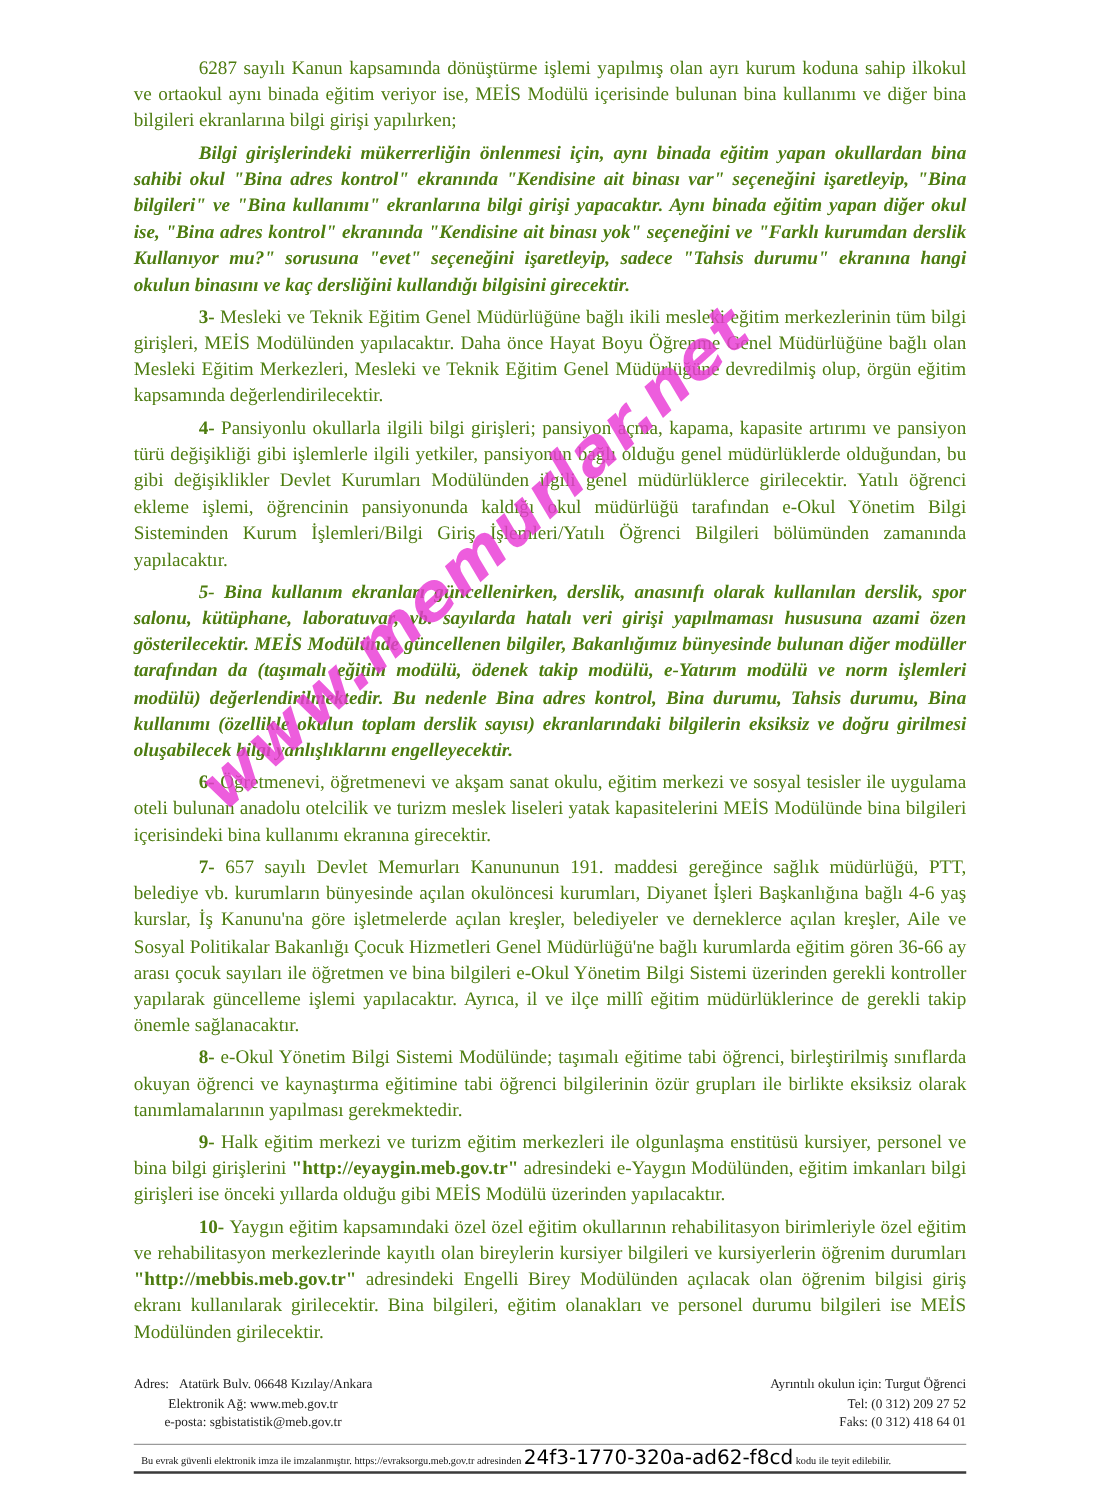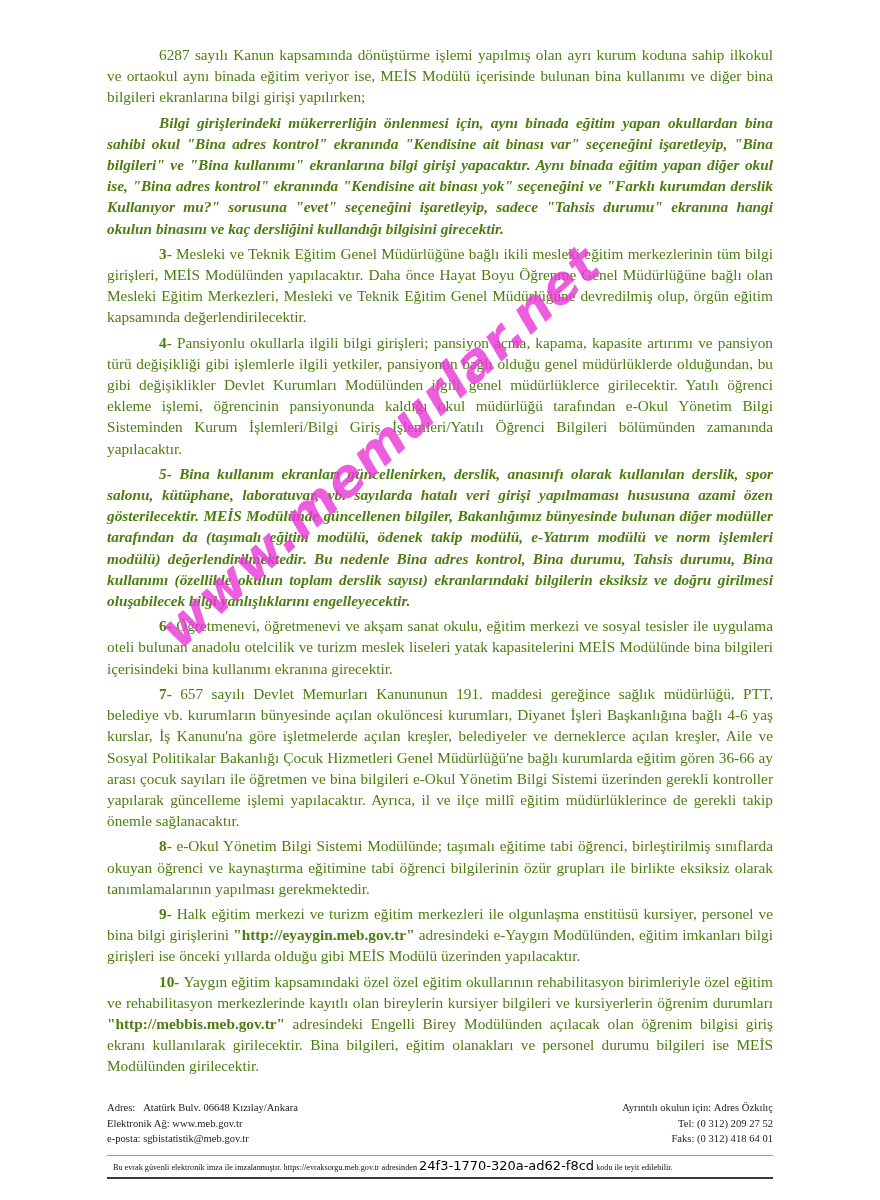--- a/index.html
+++ b/index.html
@@ -71,21 +71,21 @@
     left: 107px;
     top: 1100px;
     width: 666px;
     font-size: 10.6px;
     line-height: 15.5px;
     color: #222;
     display: flex;
     justify-content: space-between;
   }
   .footer-left {
-    text-align: left;
+    text-align: center;
     white-space: nowrap;
   }
   .footer-right {
     text-align: right;
     white-space: nowrap;
   }
   .footer-row {
     display: block;
   }
   .footer-rule {
@@ -101,21 +101,21 @@
     left: 113px;
     top: 1160px;
     width: 660px;
     font-size: 8.2px;
     line-height: 12px;
     color: #111;
     white-space: nowrap;
   }
   .evrak .code {
     font-family: "DejaVu Sans", sans-serif;
-    font-size: 13px;
+    font-size: 16px;
     letter-spacing: 0px;
     color: #000;
   }
   .bottom-rule {
     position: absolute;
     left: 107px;
     top: 1177px;
     width: 666px;
     height: 2px;
     background: #3a3a3a;
@@ -151,21 +151,21 @@
 
   <div class="watermark">www.memurlar.net</div>
 
   <div class="footer">
     <div class="footer-left">
       <span class="footer-row"><span class="lbl">Adres:</span>&nbsp;&nbsp;&nbsp;<span class="lbl">Atatürk Bulv. 06648 Kızılay/Ankara</span></span>
       <span class="footer-row"><span class="lbl">Elektronik Ağ:</span>&nbsp;<span class="lbl">www.meb.gov.tr</span></span>
       <span class="footer-row"><span class="lbl">e-posta:</span>&nbsp;<span class="lbl">sgbistatistik@meb.gov.tr</span></span>
     </div>
     <div class="footer-right">
-      <span class="footer-row"><span class="lbl">Ayrıntılı okulun için:</span>&nbsp;<span class="lbl">Adres Özkılıç</span></span>
+      <span class="footer-row"><span class="lbl">Ayrıntılı okulun için:</span>&nbsp;<span class="lbl">Turgut Öğrenci</span></span>
       <span class="footer-row"><span class="lbl">Tel:</span>&nbsp;<span class="lbl">(0 312) 209 27 52</span></span>
       <span class="footer-row"><span class="lbl">Faks:</span>&nbsp;<span class="lbl">(0 312) 418 64 01</span></span>
     </div>
   </div>
 
   <div class="footer-rule"></div>
 
   <div class="evrak"><span>Bu evrak güvenli elektronik imza ile imzalanmıştır. https://evraksorgu.meb.gov.tr adresinden</span> <span class="code">24f3-1770-320a-ad62-f8cd</span> <span>kodu ile teyit edilebilir.</span></div>
 
   <div class="bottom-rule"></div>

